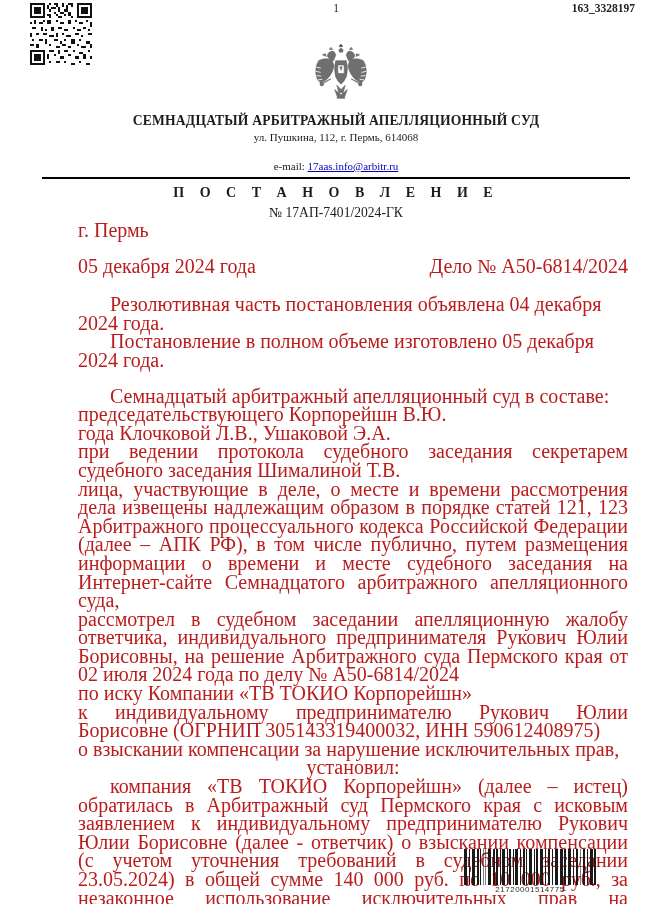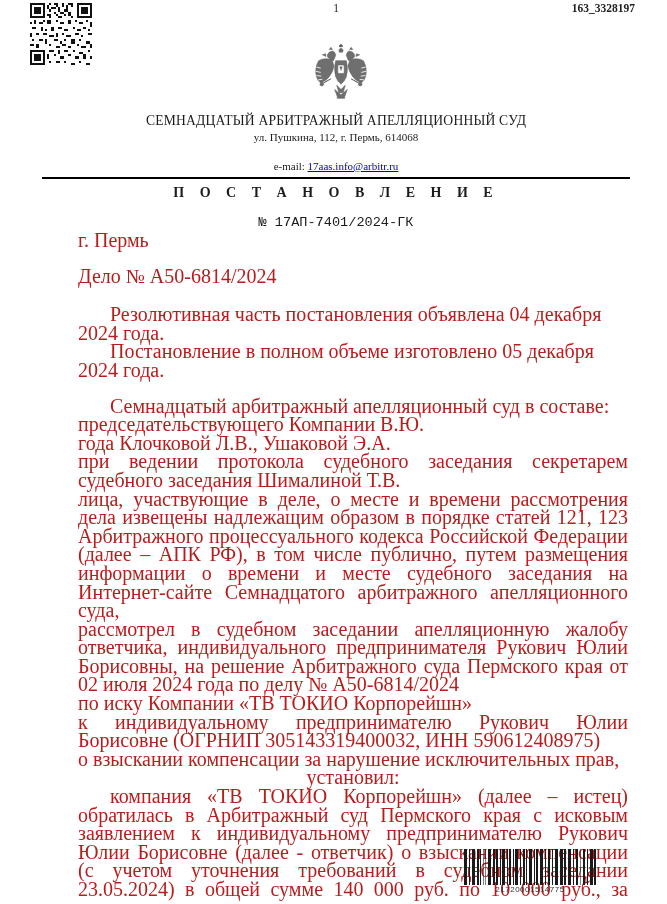--- a/index.html
+++ b/index.html
@@ -21,27 +21,27 @@
   }
   .doc-id {
     position: absolute; top: 2px; right: 32px;
     font-size: 11.5px; color: #222; font-weight: bold;
   }
   
   .qr { position: absolute; left: 30px; top: 3px; width: 62px; height: 62px; }
   .eagle { position: absolute; left: 309px; top: 43px; width: 64px; height: 62px; }
   
   .header { margin: 112px 37px 0 42px; text-align: center; }
-  .court-name { font-size: 13.6px; font-weight: normal; letter-spacing: 0.2px; line-height: 17px; }
+  .court-name { font-size: 13.6px; font-weight: bold; letter-spacing: 0.2px; line-height: 17px; }
   .address { font-size: 11px; line-height: 13px; margin-top: 2px; }
   .email-line { font-size: 11px; line-height: 13px; margin-top: 16px; }
   .email-link { color: #0000bb; text-decoration: underline; cursor: pointer; }
   .rule { border-top: 2px solid #000; margin-top: 4px; }
   .doc-type { font-size: 14px; font-weight: bold; letter-spacing: 6px; margin-top: 5px; line-height: 17px; }
-  .doc-number { font-size: 13.6px; margin-top: 14px; line-height: 16px; font-family: Liberation Mono, monospace; }
+  .doc-number { font-size: 13.6px; margin-top: 4px; line-height: 16px; }
   
   .body { margin: 0 39px 0 78px; font-size: 20px; line-height: 18.6px; color: #b91c1c; }
   .body p { margin: 0; }
   .just { text-align: justify; }
   .ind { text-indent: 32px; }
   .city { margin-top: 21px; }
   .date-row { display: flex; justify-content: space-between; margin-top: 17px; }
   .resolution { margin-top: 20px; }
   .composition { margin-top: 17px; }
   .established-heading { text-align: center; margin-top: 7px; }
@@ -206,31 +206,32 @@
     <div class="email-line"><span>e-mail: </span><a class="email-link">17aas.info@arbitr.ru</a></div>
     <div class="rule"></div>
     <div class="doc-type">П О С Т А Н О В Л Е Н И Е</div>
     <div class="doc-number">№ 17АП-7401/2024-ГК</div>
   </div>
 
   <div class="body">
     <p class="city">г. Пермь</p>
 
     <div class="date-row">
+      <span>05 декабря 2024 года</span>
       <span>Дело № А50-6814/2024</span>
     </div>
 
     <div class="resolution">
       <p class="ind">Резолютивная часть постановления объявлена 04 декабря 2024 года.</p>
       <p class="ind">Постановление в полном объеме изготовлено 05 декабря 2024 года.</p>
     </div>
 
     <div class="composition">
       <p class="ind">Семнадцатый арбитражный апелляционный суд в составе:</p>
-      <p>председательствующего Компании В.Ю.</p>
+      <p>председательствующего Корпорейшн В.Ю.</p>
       <p>года  Клочковой Л.В., Ушаковой Э.А.</p>
       <p class="just">при ведении протокола судебного заседания секретарем судебного заседания Шималиной Т.В.</p>
       <p class="just">лица, участвующие в деле, о месте и времени рассмотрения дела извещены надлежащим образом в порядке статей 121, 123 Арбитражного процессуального кодекса Российской Федерации (далее – АПК РФ), в том числе публично, путем размещения информации о времени и месте судебного заседания на Интернет-сайте Семнадцатого арбитражного апелляционного суда,</p>
       <p class="just">рассмотрел в судебном заседании апелляционную жалобу ответчика, индивидуального предпринимателя Рукович Юлии Борисовны, на решение Арбитражного суда Пермского края от 02 июля 2024 года по делу № А50-6814/2024</p>
       <p>по иску Компании «ТВ ТОКИО Корпорейшн»</p>
       <p class="just">к индивидуальному предпринимателю Рукович Юлии Борисовне (ОГРНИП 305143319400032, ИНН 590612408975)</p>
       <p>о взыскании компенсации за нарушение исключительных прав,</p>
     </div>
 
     <p class="established-heading">установил:</p>

